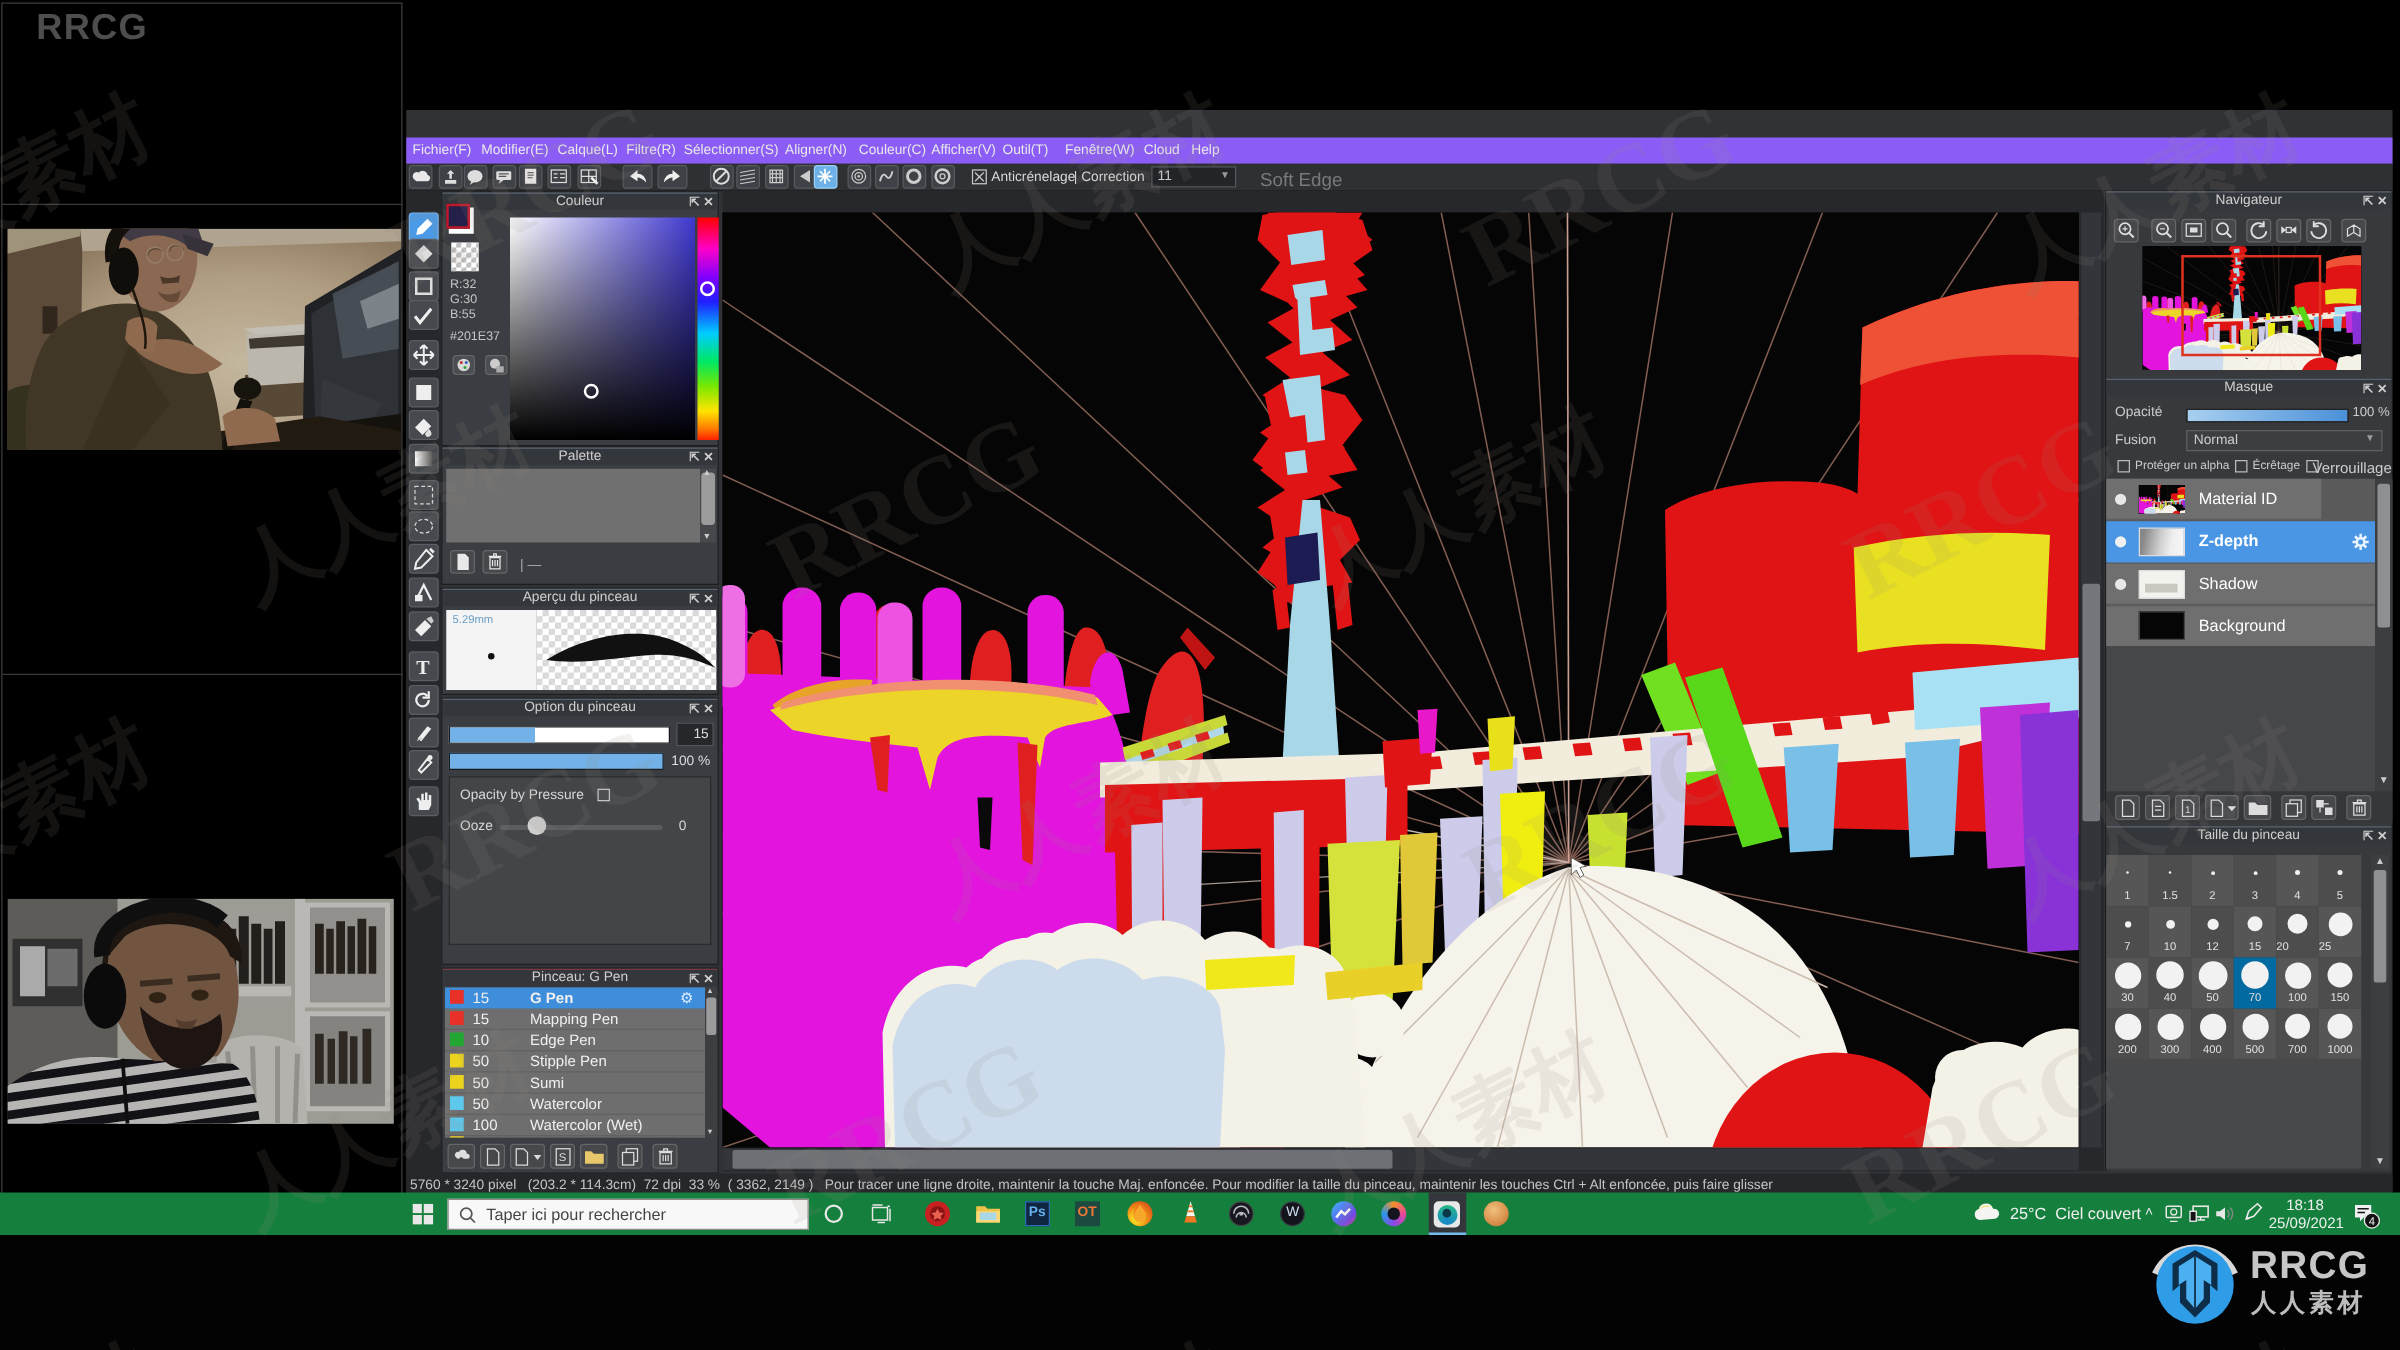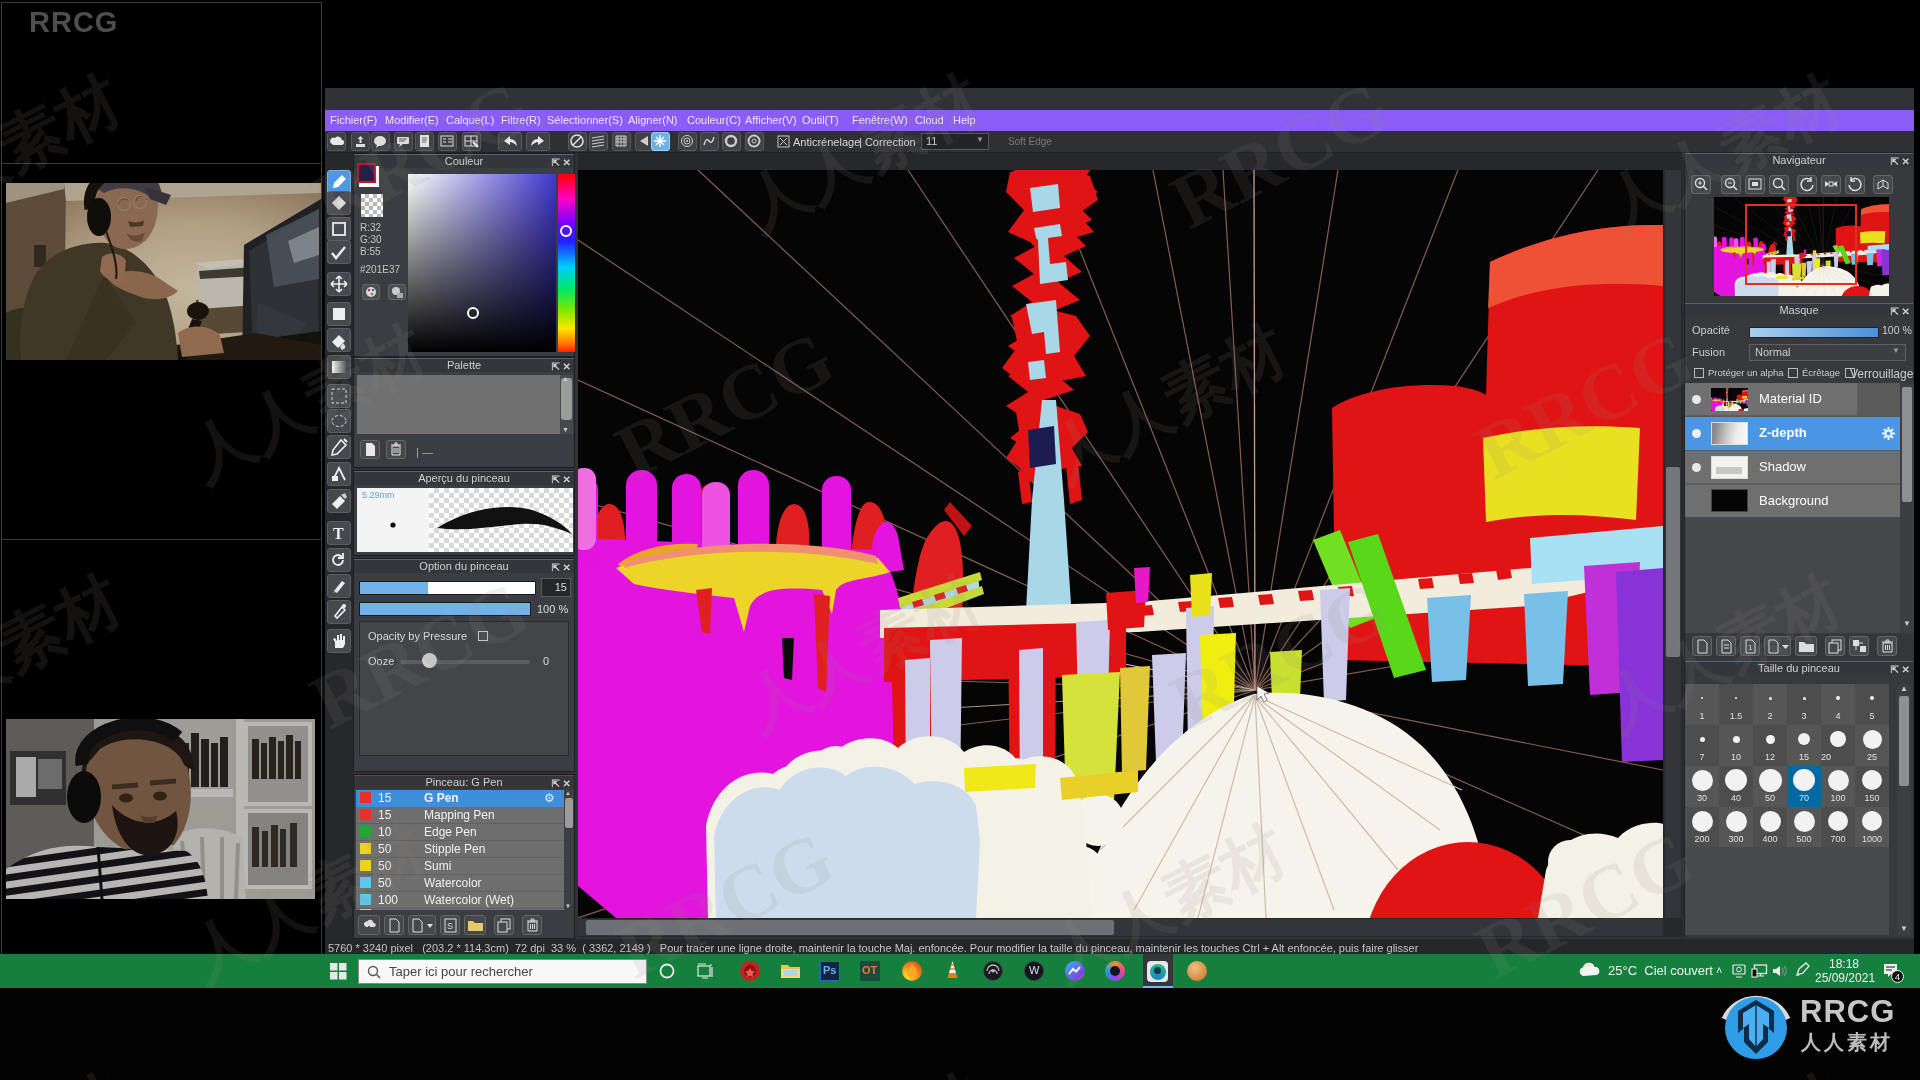--- a/index.html
+++ b/index.html
@@ -250,21 +250,21 @@
             <circle cx="8" cy="8" r="5.5" fill="none" stroke="#ccc" stroke-width="2"></circle>
             <circle cx="8" cy="8" r="2" fill="none" stroke="#ccc"></circle>
           </svg></div>
       <svg class="abs" style="left:452px;top:4px" width="13" height="13">
           <rect x="1" y="1" width="11" height="11" fill="none" stroke="#c8c8c8"></rect>
           <path d="M3 3l7 7M10 3l-7 7" stroke="#c8c8c8"></path>
         </svg>
       <span class="abs" style="left:468px;top:5px;color:#d8d8d8;font-size:11px">Anticrénelage</span>
       <span class="abs" style="left:534px;top:5px;color:#d8d8d8;font-size:11px">| Correction</span>
       <div class="abs" style="left:596px;top:2px;width:68px;height:17px;background:#222428;border:1px solid #55585c;color:#ccc;font-size:11px;padding:1px 4px">11<span style="float:right;color:#999;font-size:8px">▼</span></div>
-      <span class="abs" style="left:683px;top:5px;color:#77797c;font-size:10px">Soft Edge</span>
+      <span class="abs" style="left:683px;top:5px;color:#77797c;font-size:15px">Soft Edge</span>
     </div>
     <div id="toolstrip">
       <div class="tool sel" style="top:17px"><svg width="22" height="22">
             <path d="M14 4l4 4-8 8-5 1 1-5z" fill="#fff"></path>
           </svg></div>
       <div class="tool" style="top:38px"><svg width="22" height="22">
             <rect x="6" y="6" width="10" height="10" fill="#ddd" transform="rotate(45 11 11)"></rect>
           </svg></div>
       <div class="tool" style="top:64px"><svg width="22" height="22">
             <rect x="5" y="5" width="12" height="12" fill="none" stroke="#ddd" stroke-width="2"></rect>
@@ -823,21 +823,21 @@
         <div class="abs" style="left:102px;top:41px;width:34px;height:41px;background:#565656">
           <div class="abs" style="left:11.0px;top:8.0px;width:12px;height:12px;background:#f2f2f2;border-radius:50%"></div>
           <div class="abs" style="left:0;top:27px;width:34px;text-align:center;color:#e0e0e0;font-size:9px">15</div>
         </div>
         <div class="abs" style="left:136px;top:41px;width:34px;height:41px;background:#4d4d4d">
           <div class="abs" style="left:9.0px;top:6.0px;width:16px;height:16px;background:#f2f2f2;border-radius:50%"></div>
           <div class="abs" style="left:0;top:27px;width:34px;color:#e0e0e0;font-size:9px">20</div>
         </div>
         <div class="abs" style="left:170px;top:41px;width:34px;height:41px;background:#565656">
           <div class="abs" style="left:7.5px;top:4.5px;width:19px;height:19px;background:#f2f2f2;border-radius:50%"></div>
-          <div class="abs" style="left:0;top:27px;width:34px;text-align:center;color:#e0e0e0;font-size:9px">25</div>
+          <div class="abs" style="left:0;top:27px;width:34px;color:#e0e0e0;font-size:9px">25</div>
         </div>
         <div class="abs" style="left:0px;top:82px;width:34px;height:41px;background:#565656">
           <div class="abs" style="left:6.5px;top:3.5px;width:21px;height:21px;background:#f2f2f2;border-radius:50%"></div>
           <div class="abs" style="left:0;top:27px;width:34px;text-align:center;color:#e0e0e0;font-size:9px">30</div>
         </div>
         <div class="abs" style="left:34px;top:82px;width:34px;height:41px;background:#4d4d4d">
           <div class="abs" style="left:6.0px;top:3.0px;width:22px;height:22px;background:#f2f2f2;border-radius:50%"></div>
           <div class="abs" style="left:0;top:27px;width:34px;text-align:center;color:#e0e0e0;font-size:9px">40</div>
         </div>
         <div class="abs" style="left:68px;top:82px;width:34px;height:41px;background:#565656">

